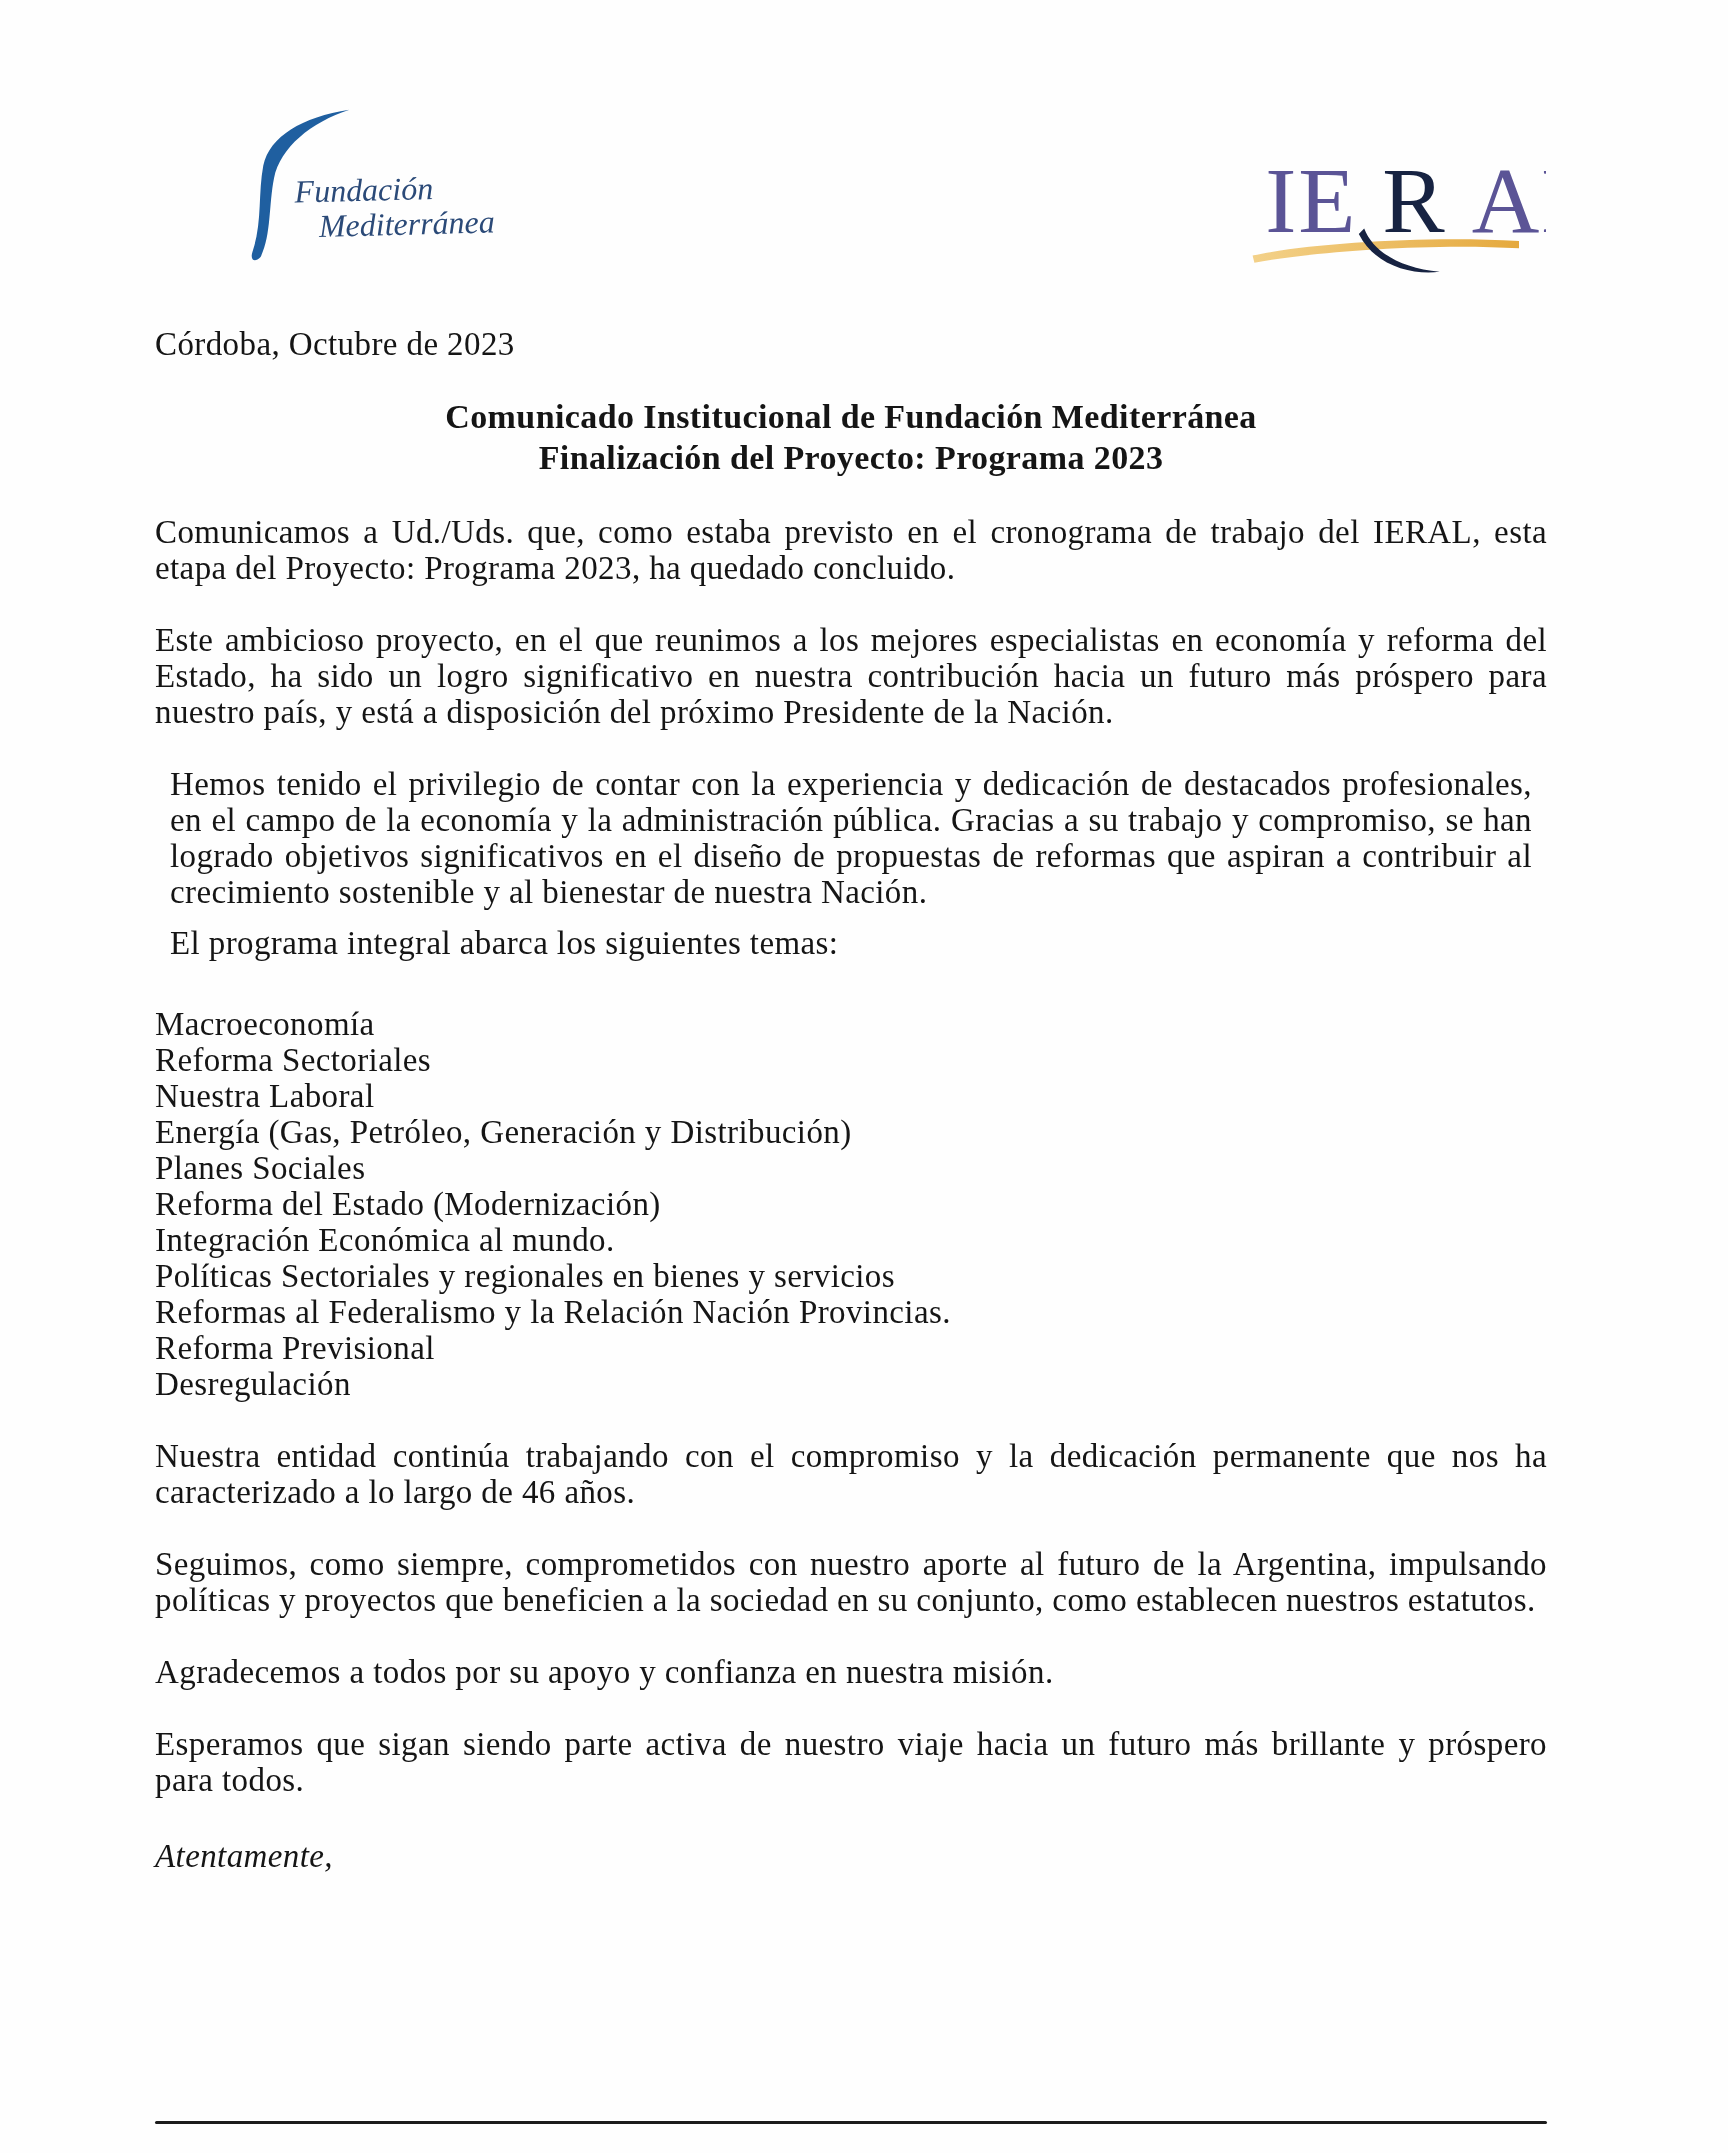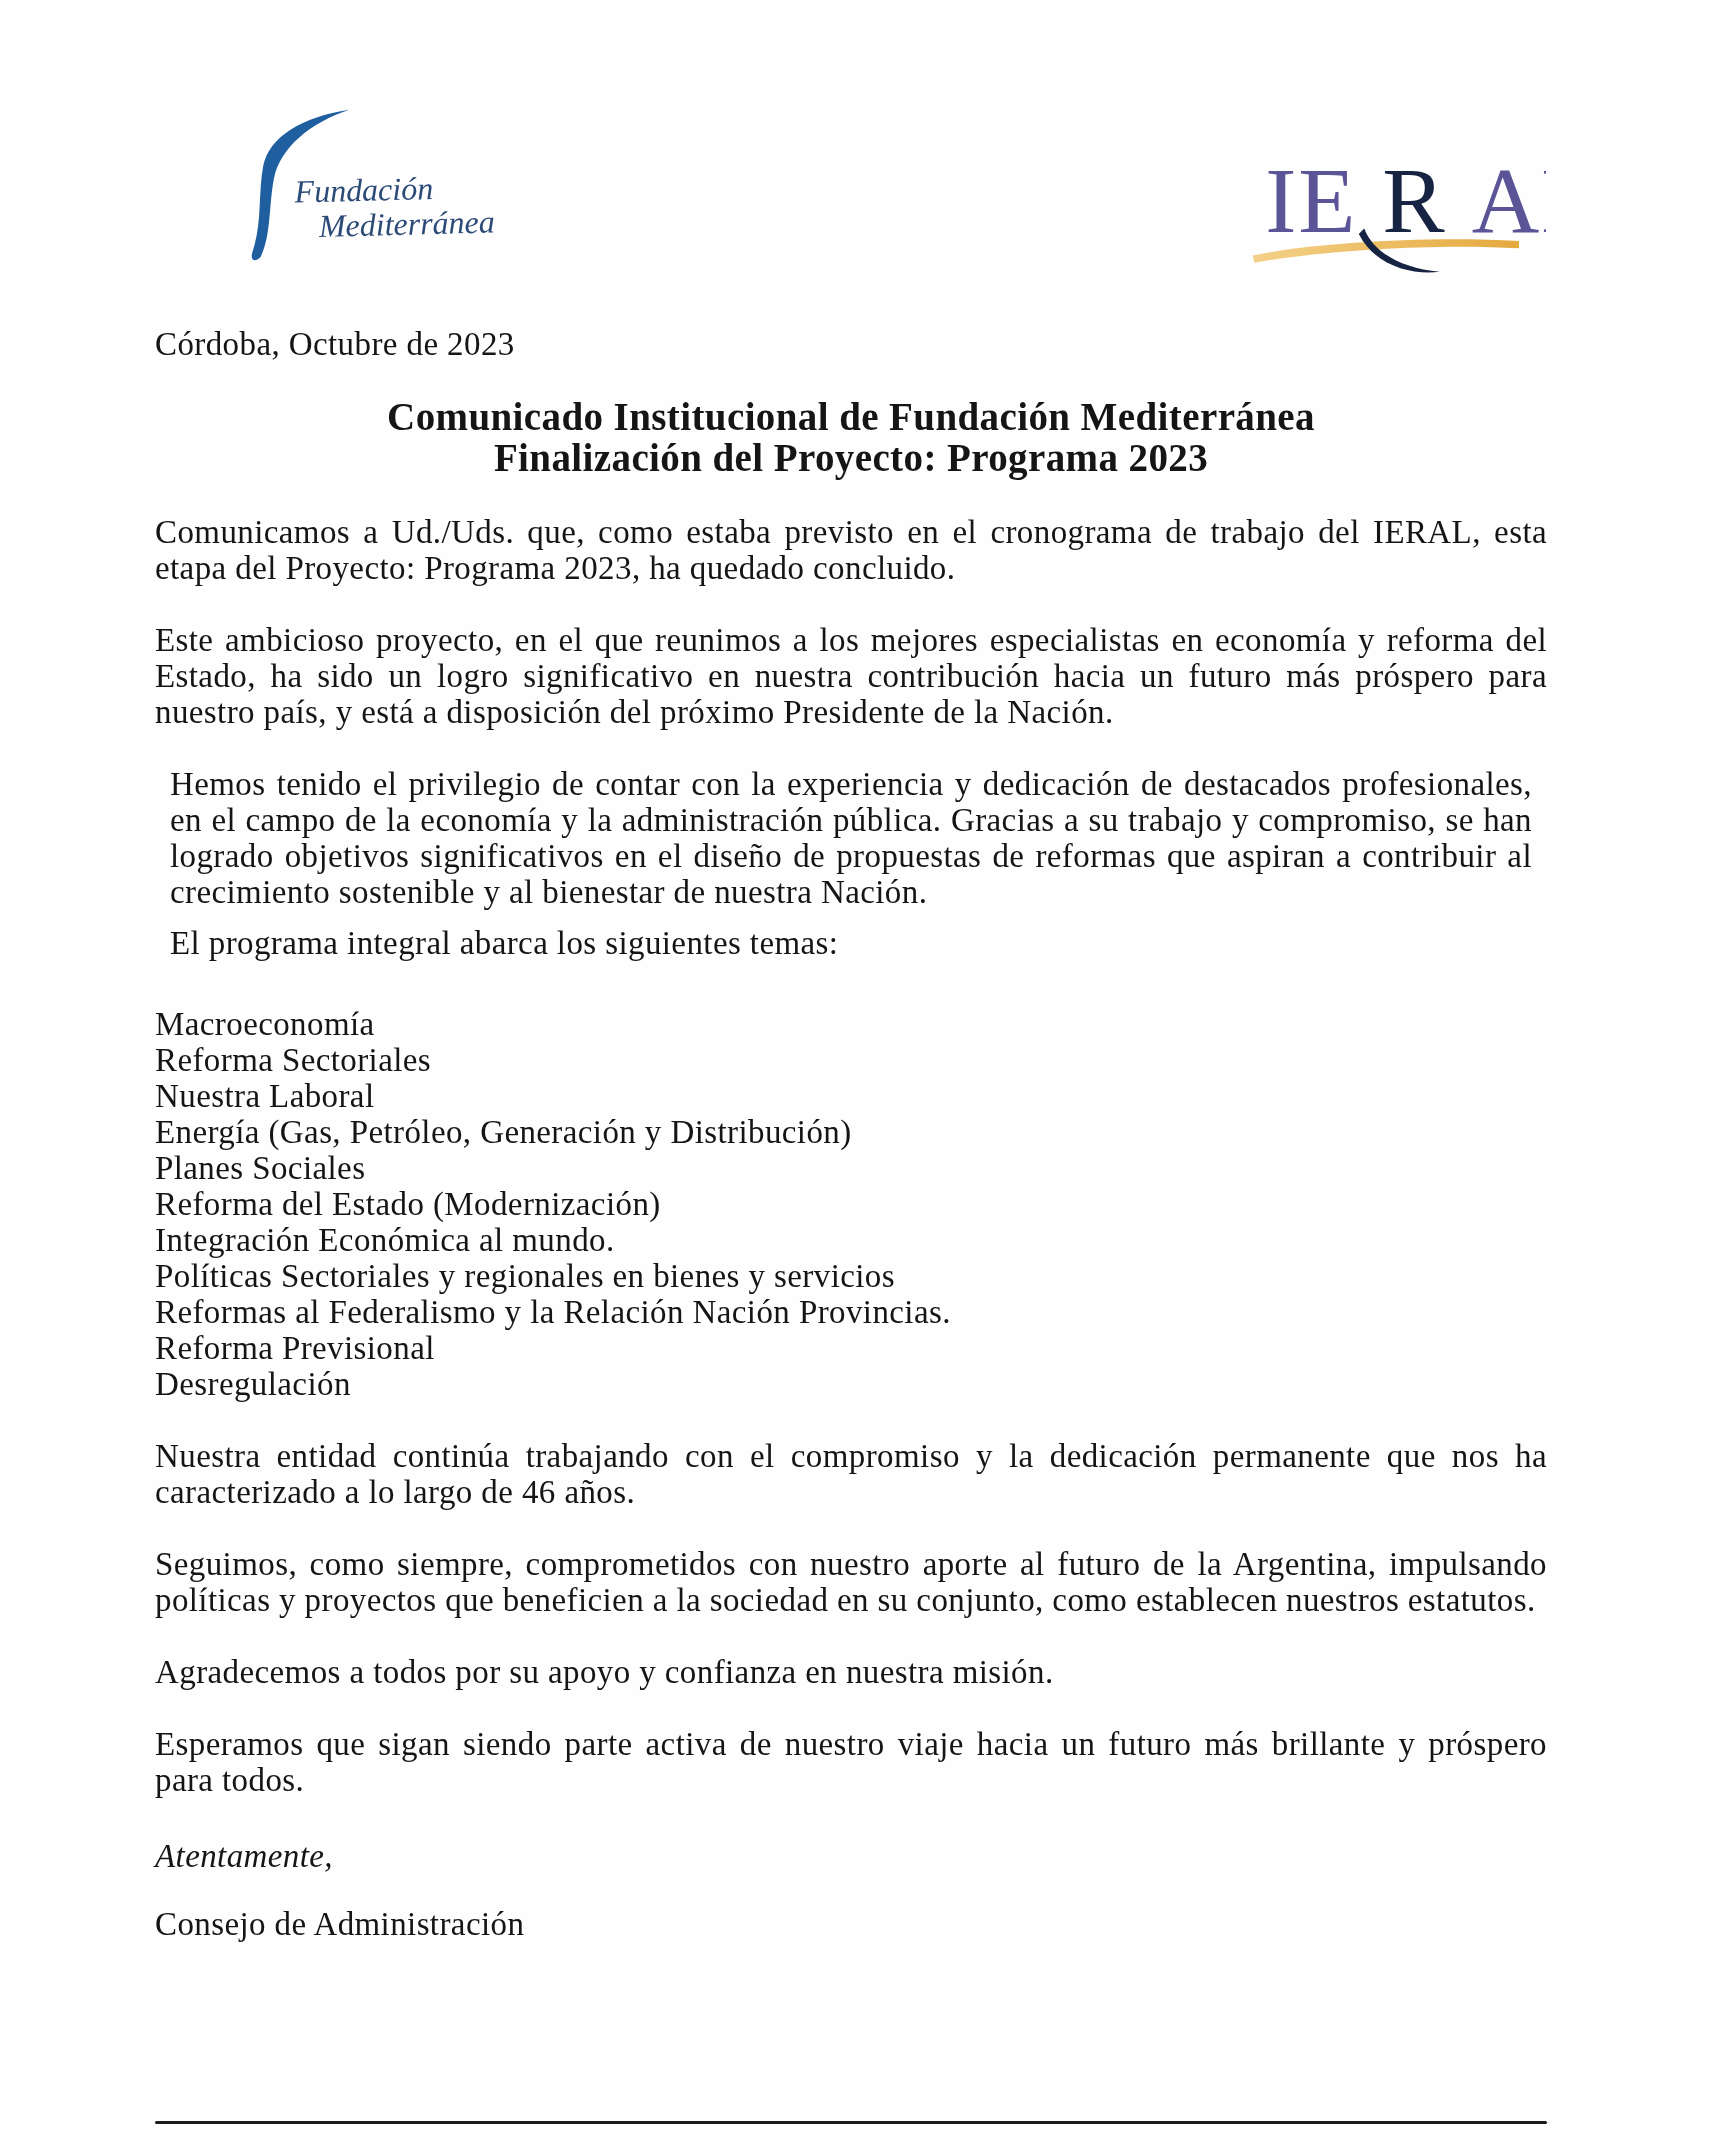--- a/index.html
+++ b/index.html
@@ -45,21 +45,21 @@
     width: 1392px;
     font-size: 33px;
     line-height: 36px;
     letter-spacing: 0.4px;
   }
   .date { margin-top: 326px; text-align: left; }
   .title {
     margin-top: 34px;
     text-align: center;
     font-weight: bold;
-    font-size: 39px;
+    font-size: 34px;
     line-height: 41px;
   }
   .para { margin: 36px 0 0 0; text-align: justify; }
   .para.tight { margin: 15px; }
   .para-group { margin-top: 36px; }
   .topics { margin-top: 45px; }
   .topics div { line-height: 36px; }
   .signoff { margin-top: 40px; font-style: italic; }
   .signature { margin-top: 32px; }
 
@@ -149,20 +149,19 @@
     <p class="para">Nuestra entidad continúa trabajando con el compromiso y la dedicación permanente que nos ha caracterizado a lo largo de 46 años.</p>
 
     <p class="para">Seguimos, como siempre, comprometidos con nuestro aporte al futuro de la Argentina, impulsando políticas y proyectos que beneficien a la sociedad en su conjunto, como establecen nuestros estatutos.</p>
 
     <p class="para">Agradecemos a todos por su apoyo y confianza en nuestra misión.</p>
 
     <p class="para">Esperamos que sigan siendo parte activa de nuestro viaje hacia un futuro más brillante y próspero para todos.</p>
 
     <p class="para signoff">Atentamente,</p>
 
-    <p class="para signature">Consejo de Administración</p>
 
   </div>
 
   <div class="footer-rule"></div>
 
 </div>
 
 
 </body></html>

